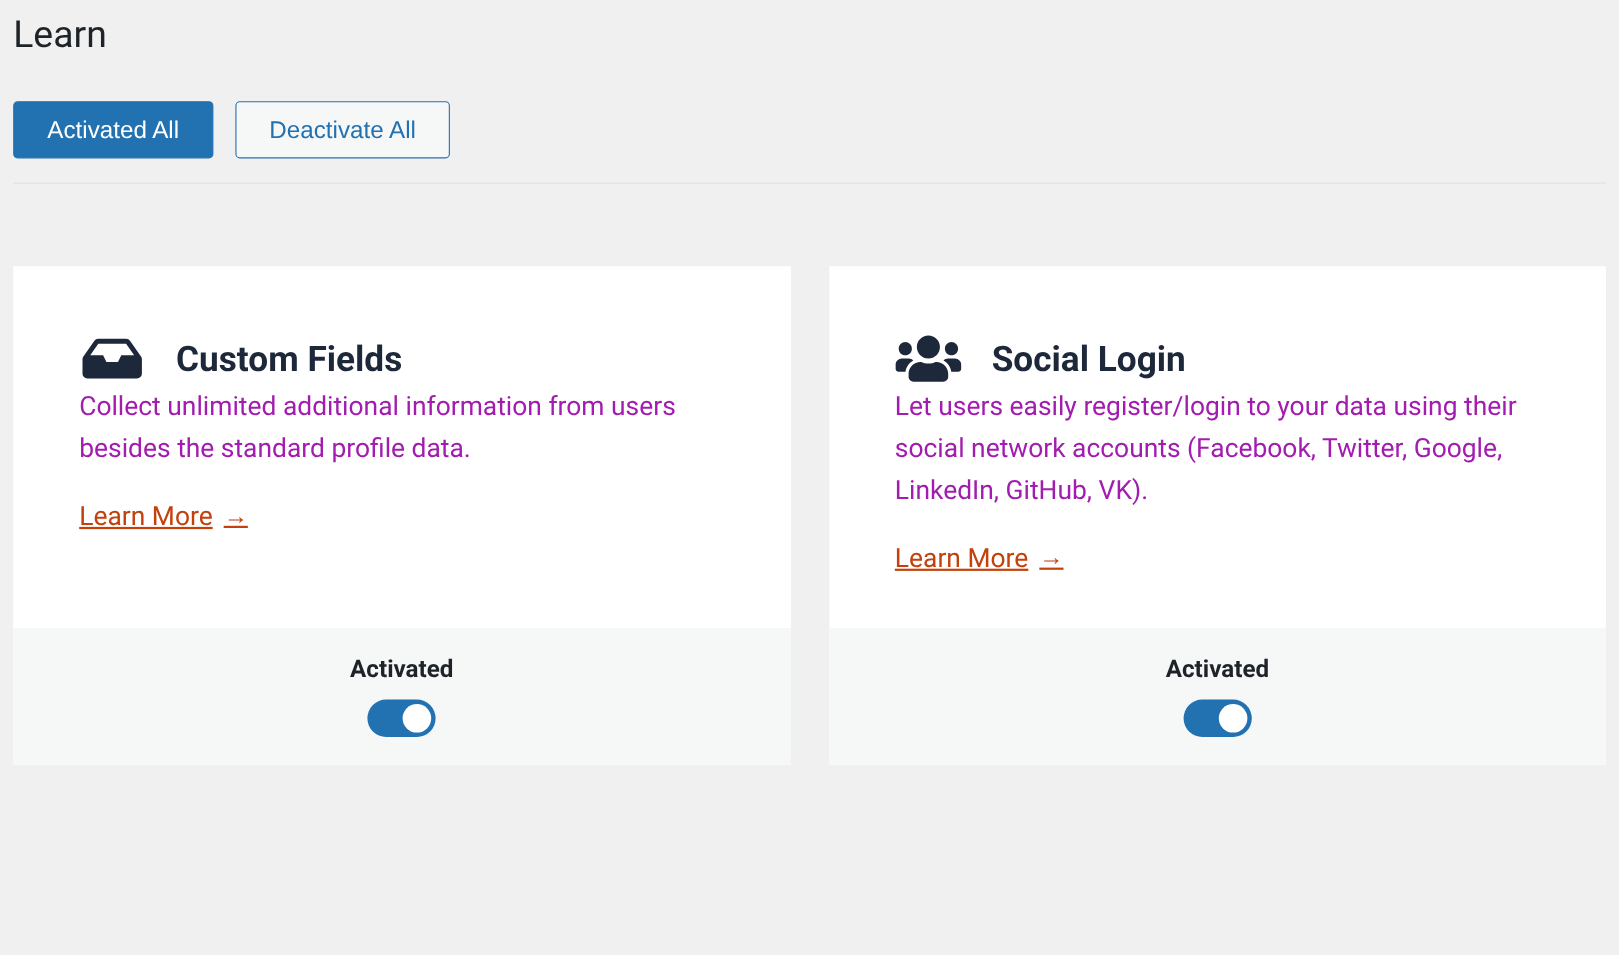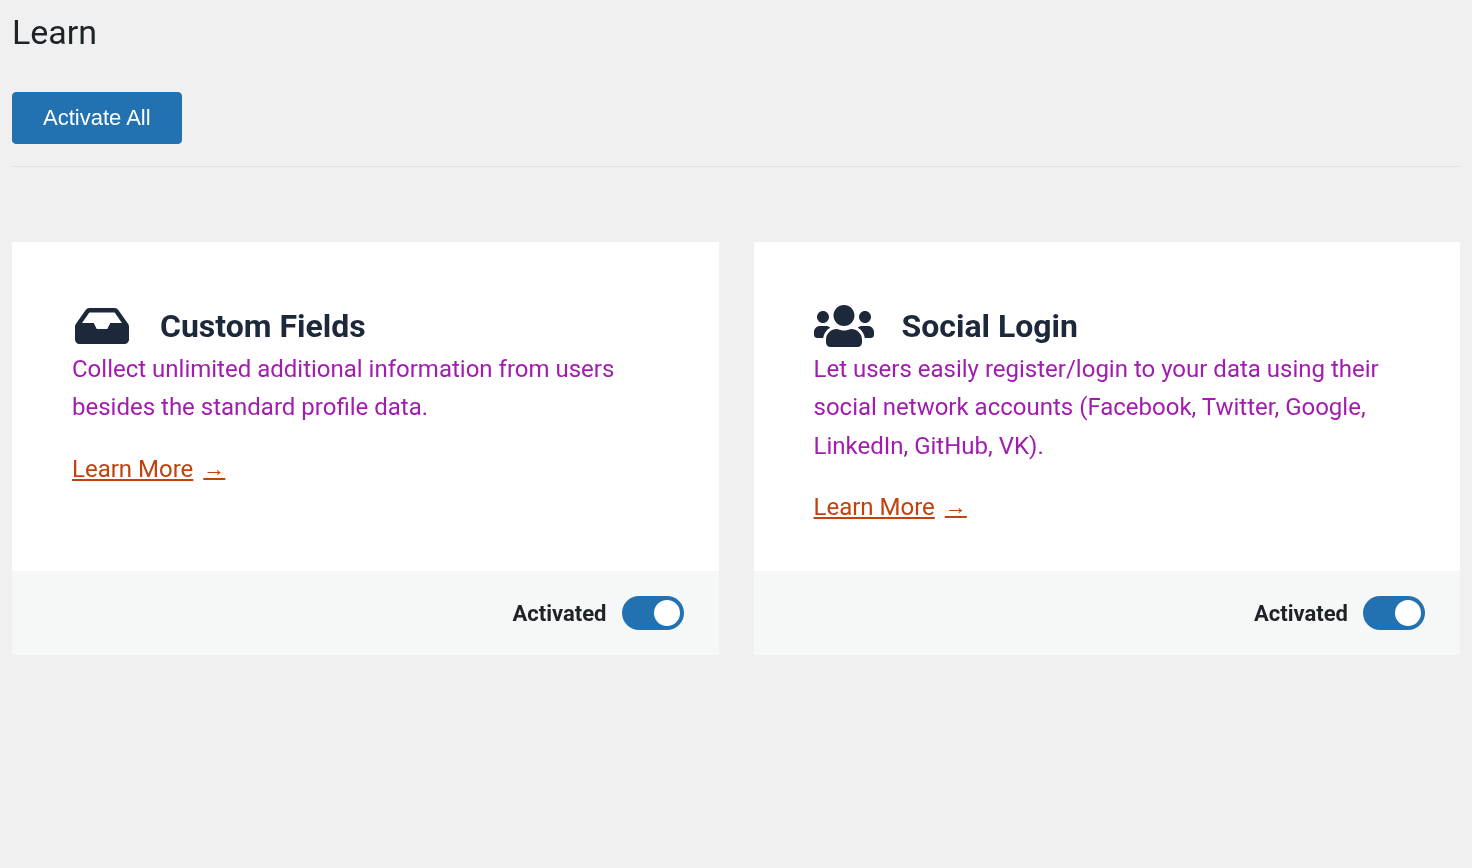--- a/index.html
+++ b/index.html
@@ -100,20 +100,21 @@
       text-decoration: none;
       font-size: 22px;
     }
     .card-footer {
       background: #f6f7f7;
       padding: 25px 35px;
       display: flex;
       align-items: center;
       justify-content: flex-end;
       gap: 15px;
+      flex-direction: column;
     }
     .status-label {
       font-size: 22px;
       font-weight: 700;
       color: #1d2327;
     }
     .toggle {
       width: 62px;
       height: 34px;
       background: #2271b1;
@@ -130,21 +131,22 @@
       top: 4px;
       right: 4px;
     }
   </style>
 </head>
 <body>
 
 <h1 class="page-title">Learn</h1>
 
 <div class="action-bar">
-  <button class="btn btn-primary">Activate All</button>
+  <button class="btn btn-primary">Activated All</button>
+  <button class="btn btn-secondary">Deactivate All</button>
 </div>
 
 <div class="cards">
 
   <div class="card">
     <div class="card-body">
       <div class="card-header">
         <span class="card-icon">
           <svg viewBox="0 0 576 512" fill="currentColor">
               <path d="M560.8 329.8l-94.6-88.7c-7.4-8-17.9-12.6-28.9-12.6H409v-80c0-26.5-21.5-48-48-48H215c-26.5 0-48 21.5-48 48v80h-28.3c-11 0-21.5 4.6-28.9 12.6l-94.6 88.7C5.5 339.1 0 352.1 0 365.7V464c0 26.5 21.5 48 48 48h480c26.5 0 48-21.5 48-48v-98.3c0-13.6-5.5-26.6-15.2-35.9zM215 148.5h146v80H215v-80zM528 464H48v-98.3l94.6-88.7H176l64 64h96l64-64h33.4L528 365.7V464z" style="display:none"></path>

